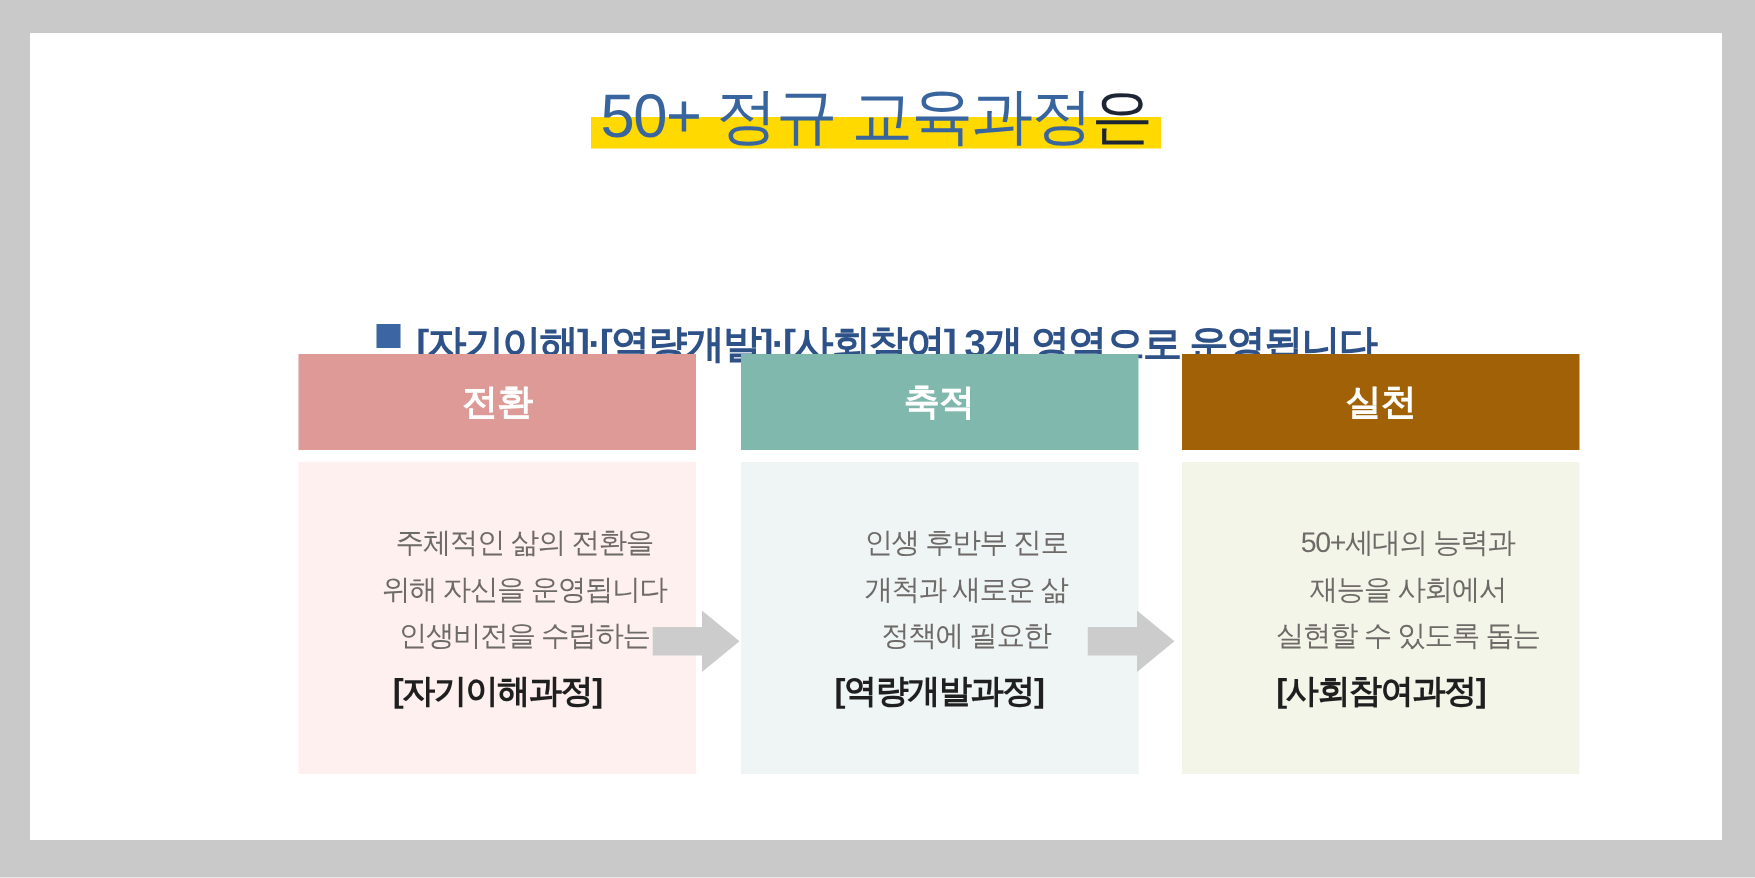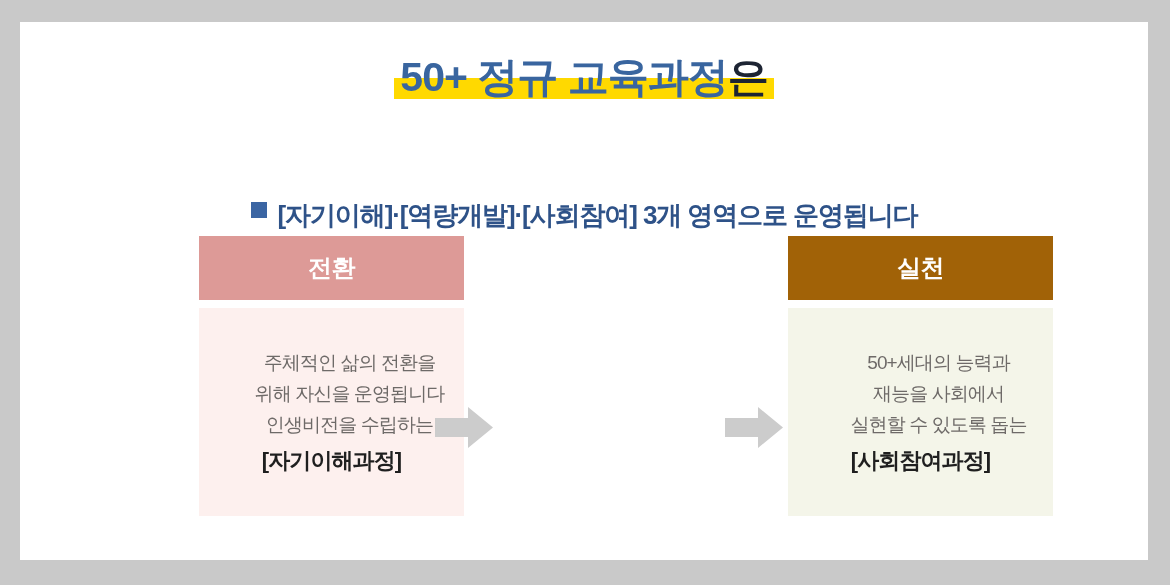--- a/index.html
+++ b/index.html
@@ -42,33 +42,33 @@
     right: 0;
     bottom: 3px;
     height: 21px;
     background: #ffd900;
     z-index: 0;
   }
   .title-text {
     position: relative;
     z-index: 1;
     font-size: 41px;
-    font-weight: bold;
+    font-weight: normal;
     letter-spacing: -1px;
     line-height: 1.22;
     white-space: nowrap;
   }
   .title-main { color: #39659f; }
   .title-tail { color: #1d2433; }
 
   
   #subtitle-row {
     position: absolute;
     left: 0;
-    top: 176px;
+    top: 190px;
     width: 1128px;
     text-align: center;
     white-space: nowrap;
   }
   .bullet-square {
     display: inline-block;
     width: 16px;
     height: 16px;
     background: #3b65a3;
     vertical-align: 2px;
@@ -181,20 +181,31 @@
         <span class="col-header-label">전환</span>
       </div>
       <div class="col-body">
         <div class="body-line">주체적인 삶의 전환을</div>
         <div class="body-line">위해 자신을 운영됩니다</div>
         <div class="body-line">인생비전을 수립하는</div>
         <div class="body-course">[자기이해과정]</div>
       </div>
     </div>
 
+    <div class="column col-2">
+      <div class="col-header">
+        <span class="col-header-label">축적</span>
+      </div>
+      <div class="col-body">
+        <div class="body-line">인생 후반부 진로</div>
+        <div class="body-line">개척과 새로운 삶</div>
+        <div class="body-line">정책에 필요한</div>
+        <div class="body-course">[역량개발과정]</div>
+      </div>
+    </div>
 
     <div class="column col-3">
       <div class="col-header">
         <span class="col-header-label">실천</span>
       </div>
       <div class="col-body">
         <div class="body-line">50+세대의 능력과</div>
         <div class="body-line">재능을 사회에서</div>
         <div class="body-line">실현할 수 있도록 돕는</div>
         <div class="body-course">[사회참여과정]</div>

